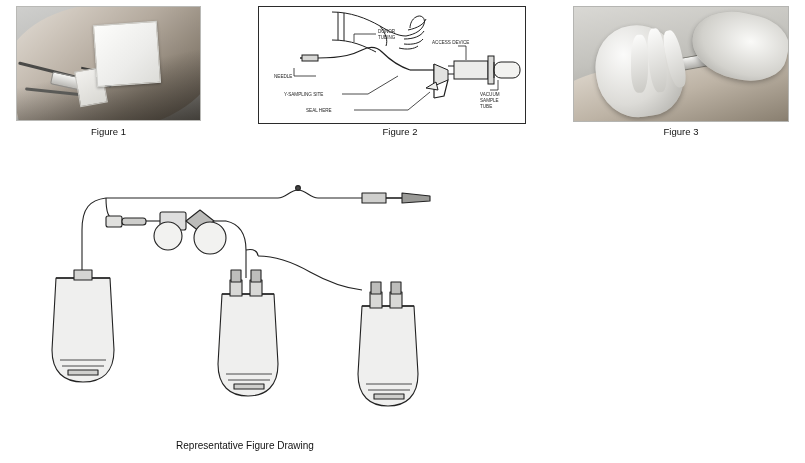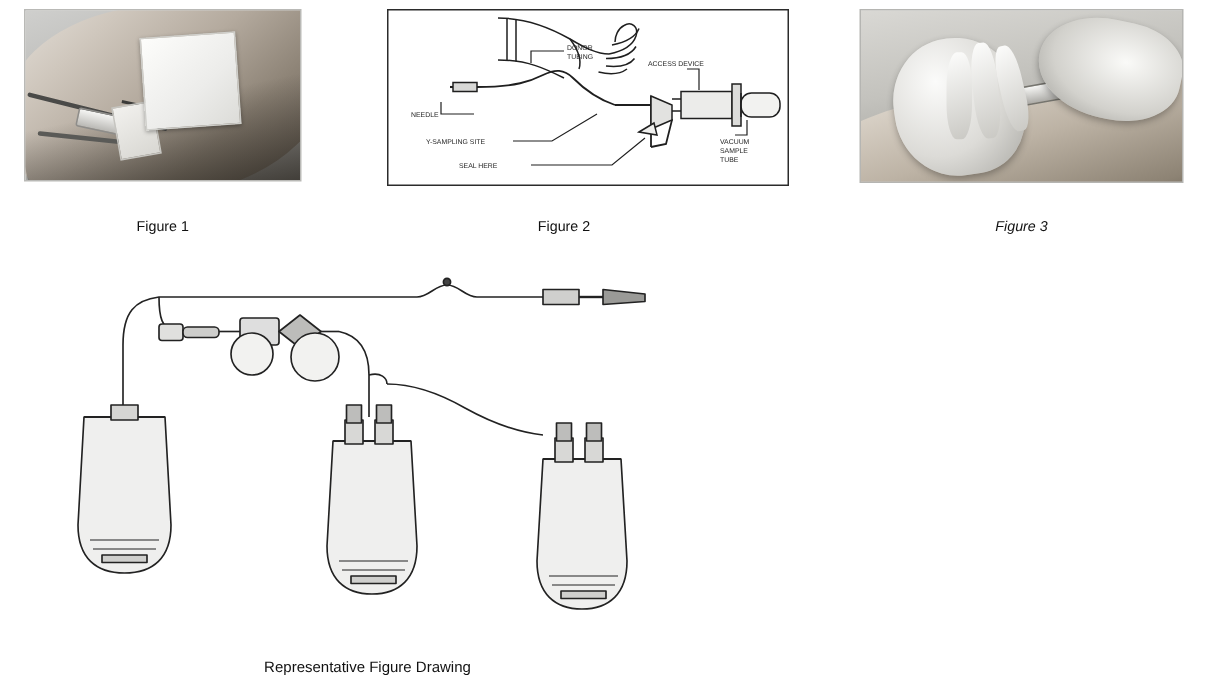--- a/index.html
+++ b/index.html
@@ -1,19 +1,19 @@
 <!DOCTYPE html>
 <html><head>
 <meta charset="utf-8">
 <style>
   html,body{margin:0;padding:0;background:#ffffff;}
   body{width:805px;height:463px;position:relative;font-family:"Liberation Sans",sans-serif;color:#111;overflow:hidden;}
 
   .figbox{position:absolute;}
-  .figcap{position:absolute;width:100%;text-align:center;font-size:9.5px;color:#111;margin-top:20px;}
+  .figcap{position:absolute;width:100%;text-align:center;font-size:9.5px;color:#111;}
 
   
   #fig1{left:16px;top:6px;width:185px;height:115px;}
   #fig1 .photo{position:absolute;inset:0;background:
       linear-gradient(160deg,#cfcfcd 0%,#bdbdba 30%,#a9a8a4 60%,#8e8d8a 100%);
       overflow:hidden;border:1px solid #b9b9b6;}
   #fig1 .arm{position:absolute;left:-10px;top:-6px;width:210px;height:130px;
       background:linear-gradient(150deg,#e2ddd6 0%,#cfc7bd 20%,#b4aa9e 45%,#8d8376 70%,#6a6157 100%);
       transform:rotate(-12deg);border-radius:40% 30% 45% 35%;}
   #fig1 .armshadow{position:absolute;left:0px;top:60px;width:200px;height:70px;
@@ -64,22 +64,22 @@
       background:linear-gradient(180deg,#efeeeb,#9f9e99);border:1px solid #6f6e69;
       transform:rotate(-12deg);border-radius:2px;}
   #fig3 .ndl{position:absolute;left:86px;top:56px;width:26px;height:2px;background:#2f2f2d;
       transform:rotate(-10deg);}
 
   
   #prod{position:absolute;left:10px;top:160px;width:470px;height:275px;}
   #prodcap{position:absolute;left:10px;top:440px;width:470px;text-align:center;font-size:10px;}
 
   .caption-1{left:16px;top:126px;width:185px;}
-  .caption-2{left:242px;top:126px;width:268px;}
-  .caption-3{left:573px;top:126px;width:216px;font-style:italic;}
+  .caption-2{left:266px;top:126px;width:268px;}
+  .caption-3{left:573px;top:126px;width:216px;}
 </style>
 </head>
 <body>
 
 <div class="figbox" id="fig1">
   <div class="photo">
     <div class="arm"></div>
     <div class="armshadow"></div>
     <div class="tube"></div>
     <div class="tube2"></div>

